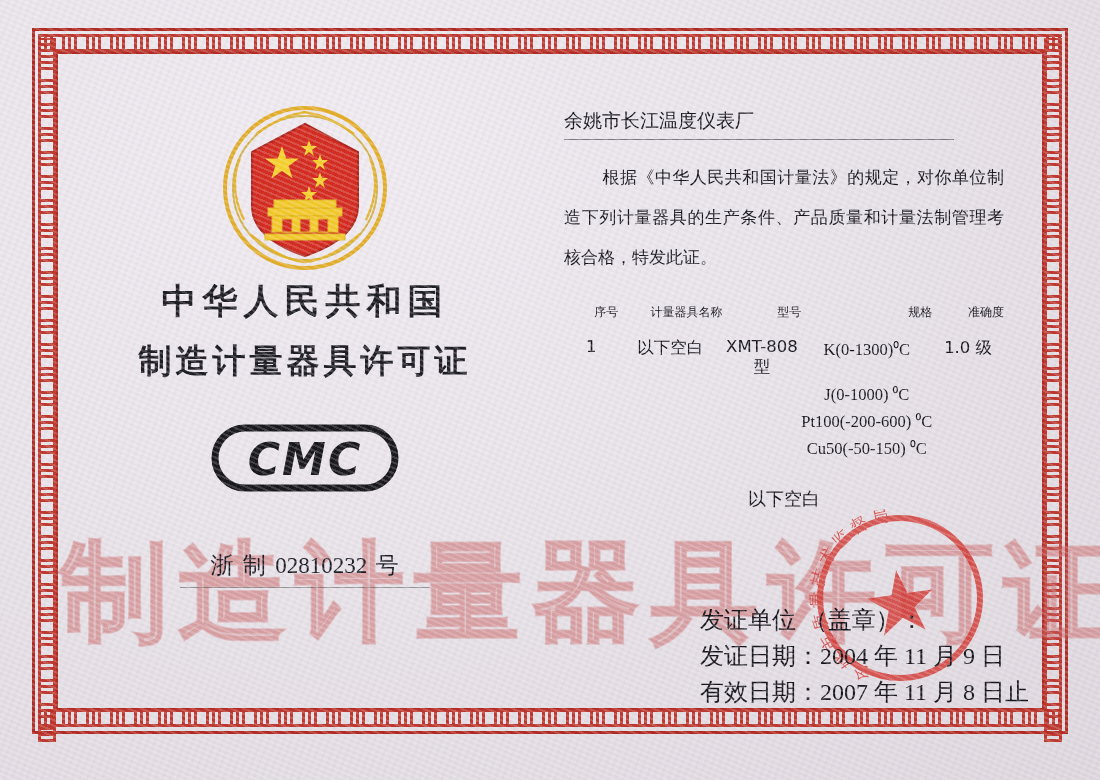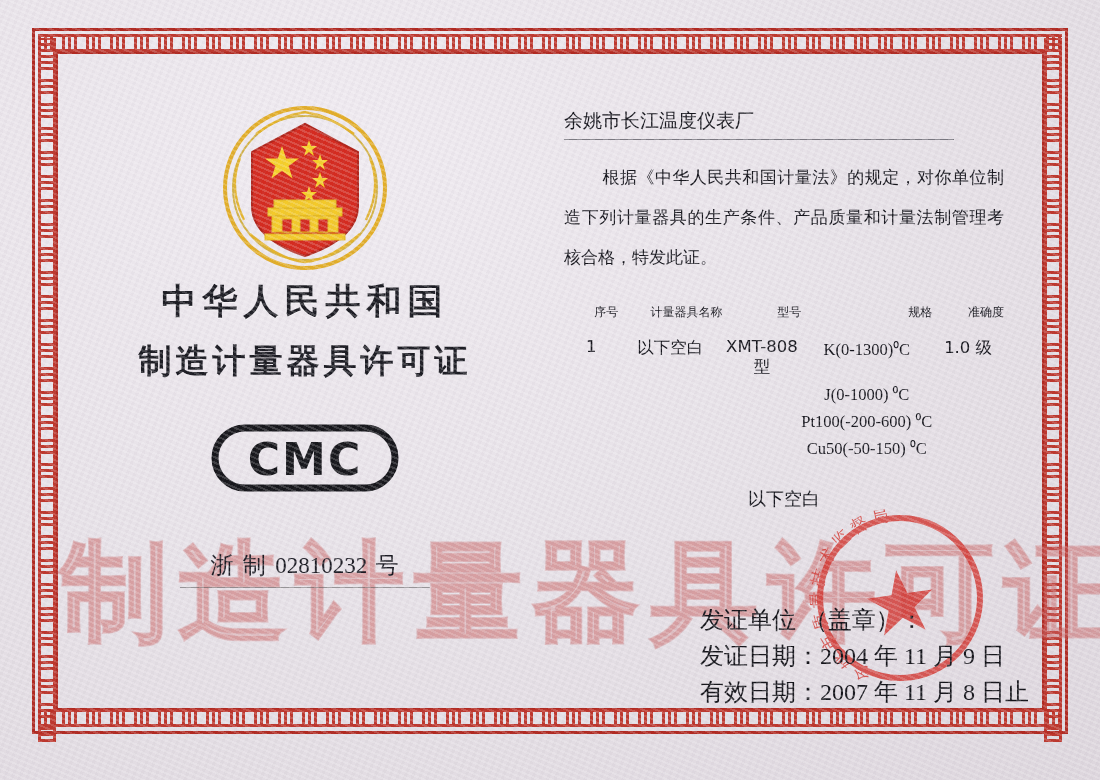--- a/index.html
+++ b/index.html
@@ -80,21 +80,21 @@
   .title-cn{
     font-size:35px;font-weight:bold;color:#1d1d24;letter-spacing:6px;
     font-family:"DejaVu Sans", sans-serif;
     text-shadow:0 1px 0 rgba(255,255,255,.5);
   }
   .title-cn2{
     margin-top:14px;
     font-size:33px;font-weight:bold;color:#1d1d24;letter-spacing:4px;
     font-family:"DejaVu Sans", sans-serif;
   }
-  .cmc{margin-top:34px;}
+  .cmc{margin-top:34px;font-style:italic;}
   .cert-no{
     margin-top:48px;font-size:23px;color:#1a1a22;letter-spacing:1px;
     font-family:"DejaVu Sans", sans-serif;
   }
   .cert-no .num{font-family:"Liberation Serif",serif;letter-spacing:0;text-align:center;}
   .cert-no-underline{
     width:250px;height:1px;background:#555;margin:6px auto 0;opacity:.55;
   }
 
   

